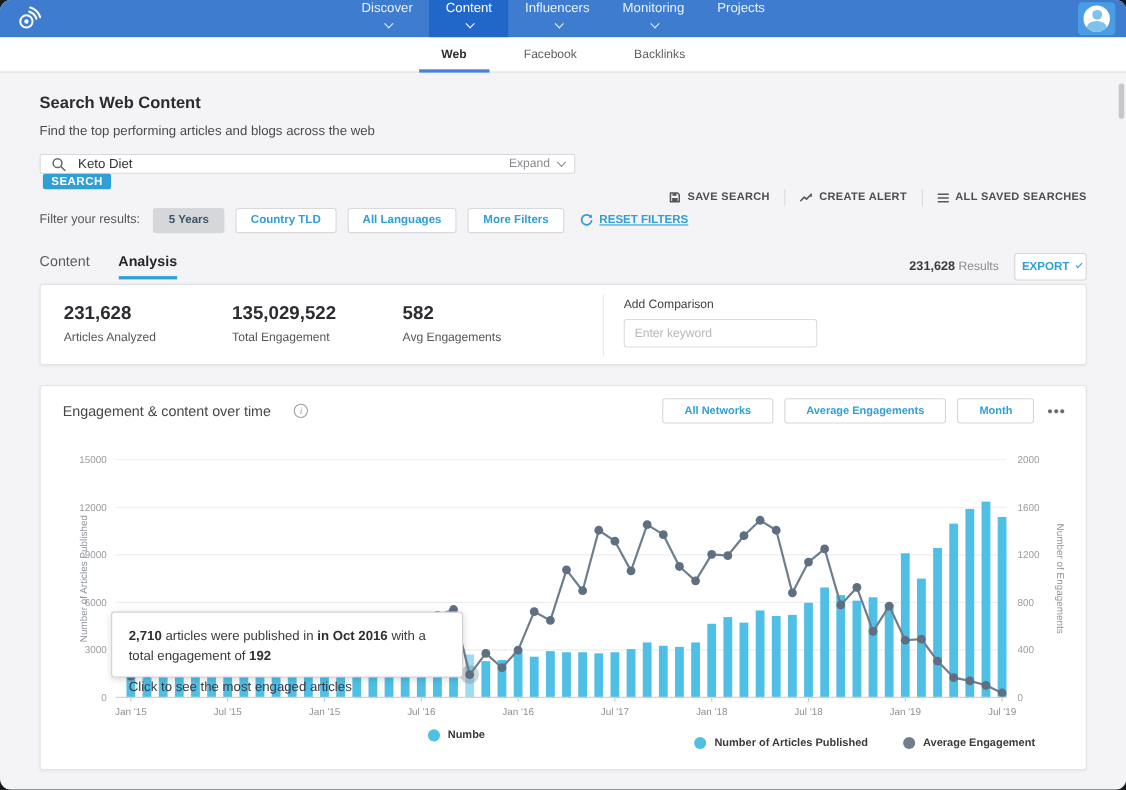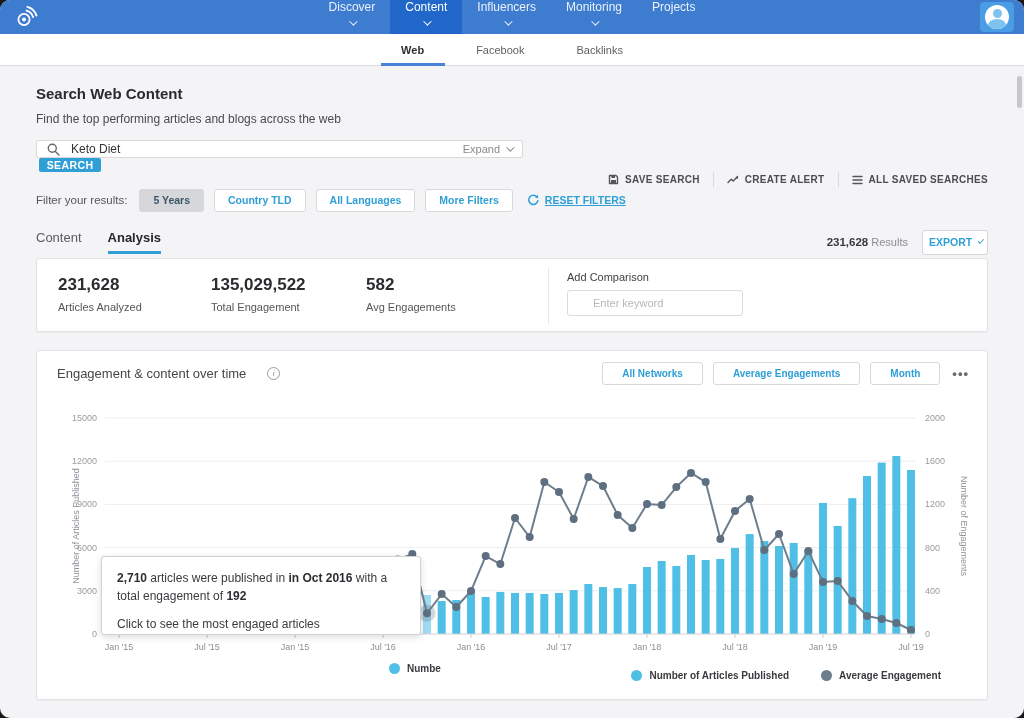--- a/index.html
+++ b/index.html
@@ -56,35 +56,35 @@
 
   
   .card{position:absolute;background:#fff;border:1px solid #e3e3e6;border-radius:3px;box-shadow:0 1px 2px rgba(0,0,0,.04);}
   .stats-card{left:36px;top:258px;width:952px;height:74px;}
   .stat{position:absolute;top:16px;}
   .stat .v{font-size:17px;font-weight:bold;color:#2d2d31;}
   .stat .l{font-size:11px;color:#55555a;margin-top:6px;}
   .stat-sep{position:absolute;left:511px;top:9px;width:1px;height:56px;background:#e7e7ea;}
   .comparison{position:absolute;left:530px;top:12px;}
   .comparison .cl{font-size:11px;color:#3f3f44;}
-  .comparison input{margin-top:7px;width:176px;height:26px;border:1px solid #dcdcdf;border-radius:3px;padding:0 25px;font-size:11px;color:#555;font-family:inherit;outline:none;}
+  .comparison input{margin-top:7px;width:176px;height:26px;border:1px solid #dcdcdf;border-radius:3px;padding:0 9px;font-size:11px;color:#555;font-family:inherit;outline:none;}
   .comparison input::placeholder{color:#b7b7bc;}
 
   
   .chart-card{left:36px;top:350px;width:952px;height:350px;}
   .chart-header{position:relative;z-index:2;height:44px;display:flex;align-items:center;padding:0 16px 0 20px;}
   .chart-title{font-size:13px;color:#46464b;display:flex;align-items:center;gap:21px;}
   .info-icon{width:13px;height:13px;border:1px solid #9b9ba1;border-radius:50%;color:#9b9ba1;font-size:9px;display:inline-flex;align-items:center;justify-content:center;font-style:italic;font-family:"Liberation Serif",serif;}
   .chart-controls{margin-left:auto;display:flex;align-items:center;gap:10px;}
   .ctrl-btn{height:23px;padding:0 19px;background:#fff;border:1px solid #d8d8dc;border-radius:3px;color:#2f9fd6;font-size:10px;font-weight:bold;display:flex;align-items:center;cursor:pointer;white-space:nowrap;}
   .dots-btn{color:#6a6a70;font-size:13px;font-weight:bold;letter-spacing:1px;border:none;background:none;cursor:pointer;padding:0 2px;}
   #chart-svg{position:absolute;left:0;top:0;pointer-events:none;}
   #chart-svg text{font-family:"Liberation Sans","DejaVu Sans",sans-serif;}
 
-  .tooltip{position:absolute;z-index:3;left:64px;top:205px;width:320px;height:79px;background:#fff;border:1px solid #d2d2d6;border-radius:3px;box-shadow:0 2px 7px rgba(0,0,0,.14);padding:12px 15px;font-size:12px;color:#3a3a3f;line-height:1.5;cursor:pointer;}
+  .tooltip{position:absolute;z-index:3;left:64px;top:205px;width:320px;height:60px;background:#fff;border:1px solid #d2d2d6;border-radius:3px;box-shadow:0 2px 7px rgba(0,0,0,.14);padding:12px 15px;font-size:12px;color:#3a3a3f;line-height:1.5;cursor:pointer;}
   .tooltip b{color:#2e2e33;}
   .tooltip .tip-line2{margin-top:10px;}
 
   .legend-partial{position:absolute;z-index:3;left:352px;top:312px;display:flex;align-items:center;gap:7px;font-size:10px;font-weight:bold;color:#3a3a3f;}
   .legend-main{position:absolute;z-index:3;right:46px;top:319px;display:flex;align-items:center;gap:32px;}
   .legend-item{display:flex;align-items:center;gap:7px;font-size:10px;font-weight:bold;color:#3a3a3f;}
   .ldot{width:11px;height:11px;border-radius:50%;}
 
   .scroll-thumb{position:absolute;right:2px;top:76px;width:5px;height:32px;border-radius:3px;background:#c6c6cb;}
 

